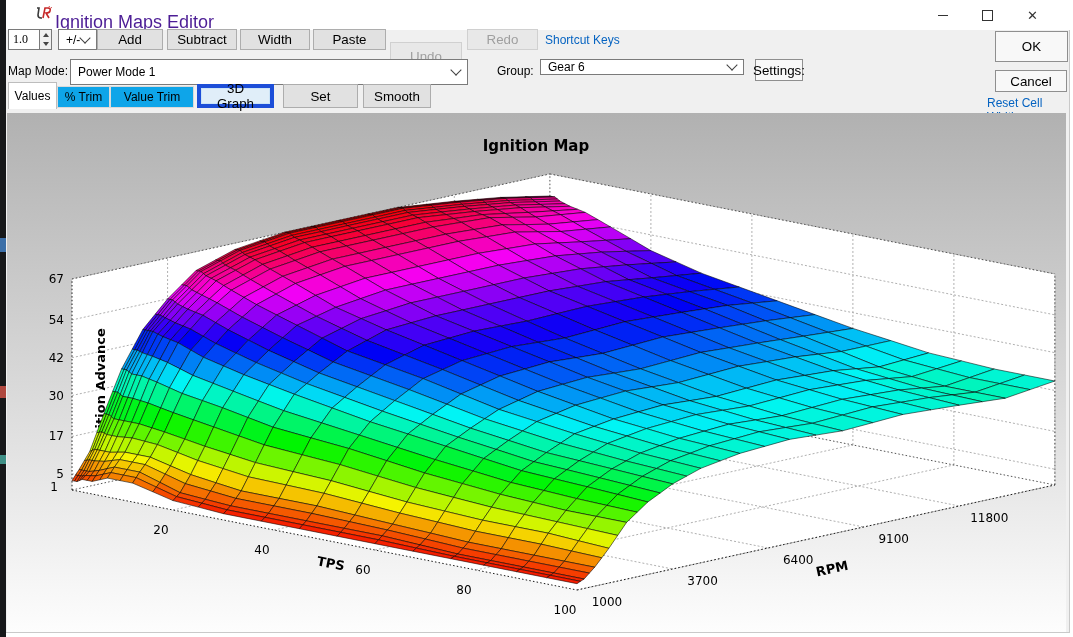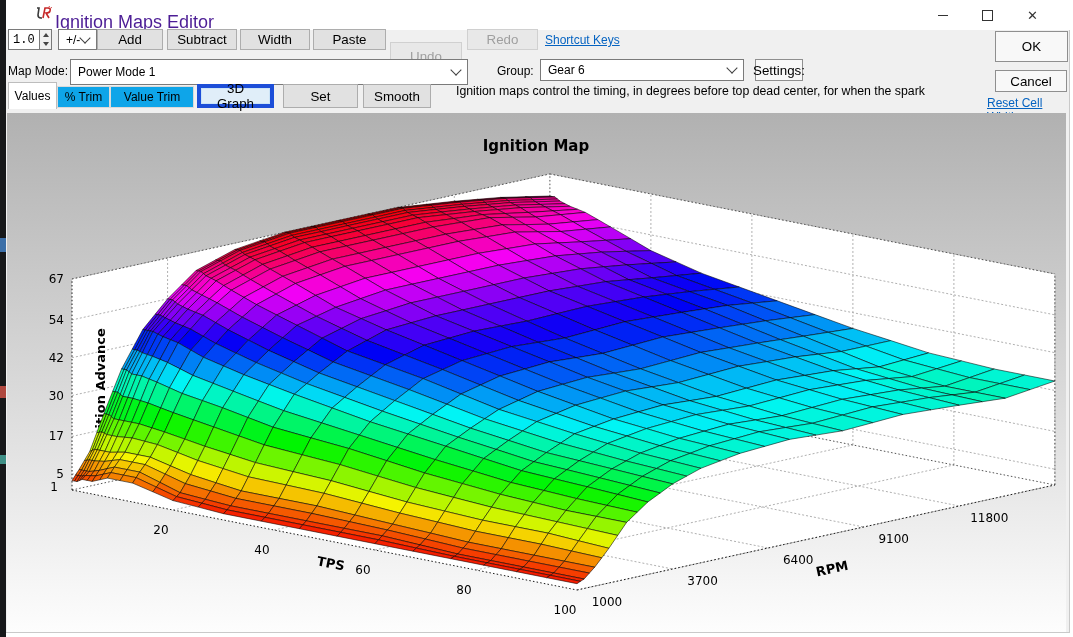--- a/index.html
+++ b/index.html
@@ -22,25 +22,25 @@
   
   .btn{position:absolute;background:#e1e1e1;border:1px solid #adadad;display:flex;
        align-items:center;justify-content:center;box-sizing:border-box;cursor:default}
   .btn.disabled{color:#9f9f9f;background:#e8e8e8;border-color:#d0d0d0}
   .btn.light{background:#f8f8f8;border-color:#8f8f8f}
   .btn.active3d{background:#e0eef9;border:4px solid #1d4ed8;box-shadow:inset 0 0 0 1px #cce4f7}
   .combo{position:absolute;background:#fff;border:1px solid #7a7a7a;box-sizing:border-box;
          display:flex;align-items:center;justify-content:space-between;padding:0 7px}
   .chev{width:7px;height:7px;border-right:1.4px solid #404040;border-bottom:1.4px solid #404040;
         transform:rotate(45deg);margin-top:-4px}
-  .link{position:absolute;color:#0563c1;text-decoration:underline}
+  .link{position:absolute;color:#0563c1;}
   .lbl{position:absolute;color:#000}
   .numbox{position:absolute;left:8px;top:29px;width:31px;height:21px;border:1px solid #7a7a7a;
           border-right:none;box-sizing:border-box;font-size:12px;padding:0 0 0 4px;
-          font-family:Liberation Mono, monospace}
+          font-family:Liberation Serif, serif}
   .spincol{position:absolute;left:39px;top:29px;width:13px;height:21px;border:1px solid #7a7a7a;
            box-sizing:border-box;background:#f0f0f0;display:flex;flex-direction:column}
   .spin{flex:1;display:flex;align-items:center;justify-content:center}
   .tri-up{width:0;height:0;border-left:3px solid transparent;border-right:3px solid transparent;
           border-bottom:4px solid #444}
   .tri-dn{width:0;height:0;border-left:3px solid transparent;border-right:3px solid transparent;
           border-top:4px solid #444}
   .tab{position:absolute;display:flex;align-items:center;justify-content:center;box-sizing:border-box}
   .tab.sel{background:#fff;border:1px solid #bdbdbd;border-bottom:none;top:82px;height:27px;z-index:2}
   .tab.unsel{background:#0ea5e9;border:1px solid #dadada;top:86px;height:22px}
@@ -100,36 +100,35 @@
 <button class="btn disabled" style="left:467px;top:29px;width:71px;height:21px">Redo</button>
 <a class="link" style="left:545px;top:33px">Shortcut Keys</a>
 <button class="btn light" style="left:995px;top:31px;width:73px;height:31px">OK</button>
 
 <span class="lbl" style="left:8px;top:64px">Map Mode:</span>
 <div class="combo" style="left:70px;top:59px;width:398px;height:26px">
   <span>Power Mode 1</span>
   <span class="chev"></span>
 </div>
 <span class="lbl" style="left:497px;top:64px">Group:</span>
-<div class="combo" style="left:540px;top:59px;width:204px;height:22px">
+<div class="combo" style="left:540px;top:59px;width:204px;height:16px">
   <span>Gear 6</span>
   <span class="chev"></span>
 </div>
 <button class="btn light" style="left:755px;top:59px;width:48px;height:22px">Settings:</button>
 <button class="btn light" style="left:995px;top:70px;width:72px;height:22px">Cancel</button>
 <a class="link" style="left:987px;top:96px">Reset Cell Width</a>
 
 <div class="tab sel" style="left:8px;width:49px">Values</div>
 <div class="tab unsel" style="left:57px;width:53px">% Trim</div>
 <div class="tab unsel" style="left:110px;width:84px">Value Trim</div>
 <button class="btn active3d" style="left:197px;top:84px;width:77px;height:24px">3D Graph</button>
 <button class="btn" style="left:283px;top:84px;width:75px;height:24px">Set</button>
 <button class="btn" style="left:363px;top:84px;width:68px;height:24px">Smooth</button>
 <div class="desc">
-  <div>Ignition maps control the timing, in degrees before top dead center, for when the spark</div>
 </div>
 
 <div class="abs plot">
   <svg id="chart" width="1059" height="519" viewBox="7 113 1059 519">
       <polygon fill="#fff" points="72.0,490.0 577.0,590.0 1054.9,485.0 549.9,385.0"></polygon>
       <polygon fill="#fff" points="72.0,490.0 549.9,385.0 549.9,173.9 72.0,279.0"></polygon>
       <polygon fill="#fff" points="549.9,385.0 1054.9,485.0 1054.9,273.9 549.9,173.9"></polygon>
       <line x1="173" y1="510" x2="650.9000000000001" y2="404.97" stroke="#b0b0b0" stroke-width="1" stroke-dasharray="2 2"></line>
       <line x1="650.9000000000001" y1="404.97" x2="650.9000000000001" y2="193.92000000000004" stroke="#b0b0b0" stroke-width="1" stroke-dasharray="2 2"></line>
       <line x1="274" y1="530" x2="751.9000000000001" y2="424.97" stroke="#b0b0b0" stroke-width="1" stroke-dasharray="2 2"></line>

